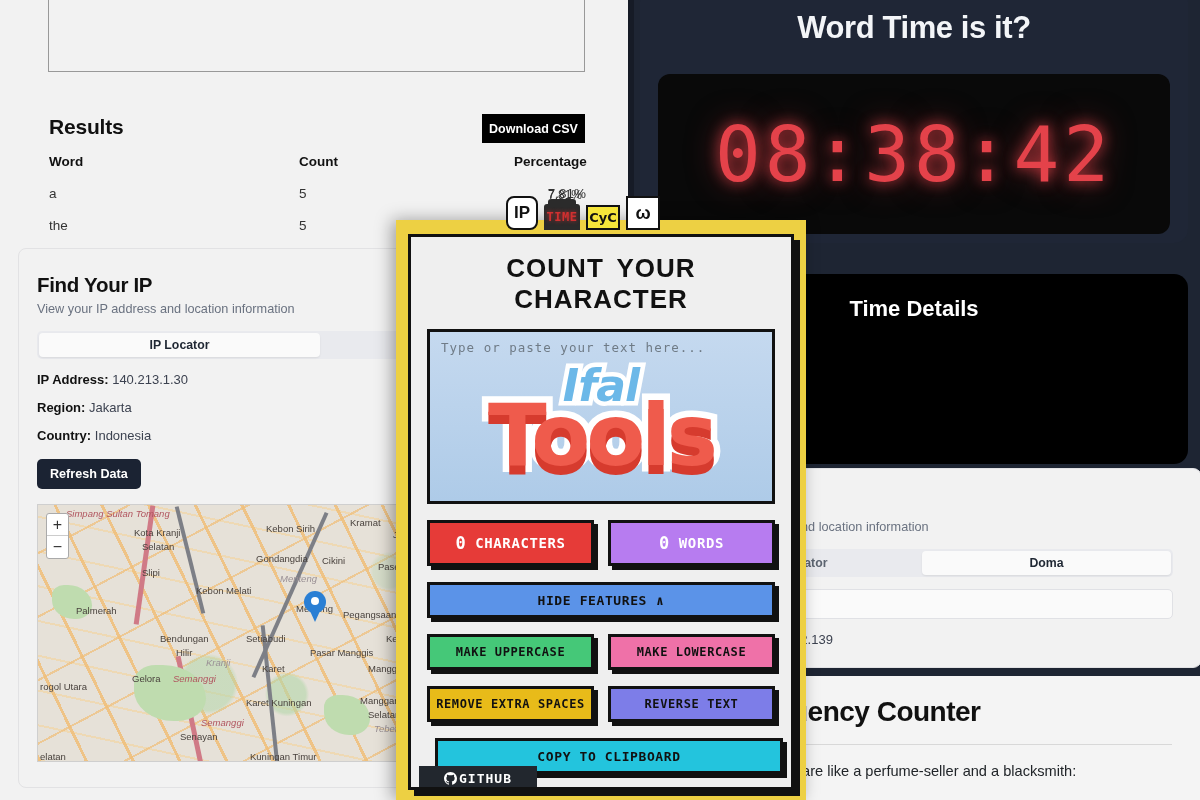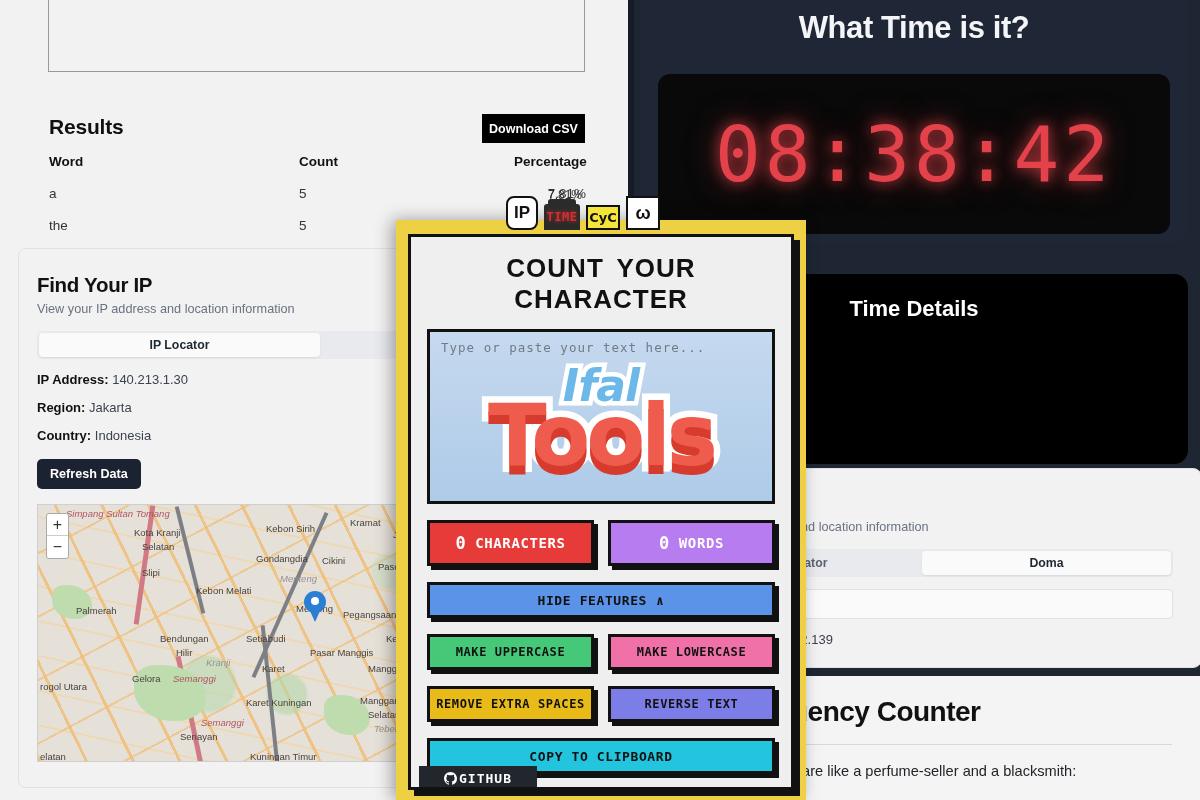--- a/index.html
+++ b/index.html
@@ -185,21 +185,21 @@
   .stat-btn.chars { background:#e63b38; color:#fff; }
   .stat-btn.words { background:#b77cf0; color:#fff; }
   .stat-num { font-size:17px; }
   .wide-btn { width:100%; height:36px; font-size:13px; margin-top:16px;}
   .hide-feat { background:#5b93e8; }
   .half-btn { flex:1; height:36px; font-size:12px; }
   .uppercase-b { background:#45c878; }
   .lowercase-b { background:#ef71a8; }
   .spaces-b { background:#e8bb19; }
   .reverse-b { background:#7d7de8; }
-  .copy-b { background:#23c4dd; }
+  .copy-b { background:#23c4dd;margin-left:8px; }
   .gh-btn {
     position:absolute; left:8px; bottom:-4px; background:#22272e; color:#fff;
     display:flex; align-items:center; gap:2px; padding:5px 25px;
     font-family:"DejaVu Sans Mono",monospace; font-size:13px; font-weight:bold;
     letter-spacing:1px; cursor:pointer; z-index:5;
   }
   .gh-btn svg { width:13px; height:13px; fill:#fff; }
   .caret { font-size:13px; }
 </style>
 </head>
@@ -317,21 +317,21 @@
       <div class="leaflet-attr">
         <span class="sq"></span><span>Leafl</span>
       </div>
     </div>
   </div>
 </div>
 
 <div id="right-page">
 
   <div class="clock-card">
-    <div class="clock-title">What Time is it?</div>
+    <div class="clock-title">Word Time is it?</div>
     <div class="clock-screen">
       <div class="clock-digits">08:38:42</div>
     </div>
   </div>
 
   <div class="details-card">
     <div class="details-title">Time Details</div>
     <div class="details-line">ember 27, 2024</div>
     <div class="details-line2">e:</div>
   </div>

